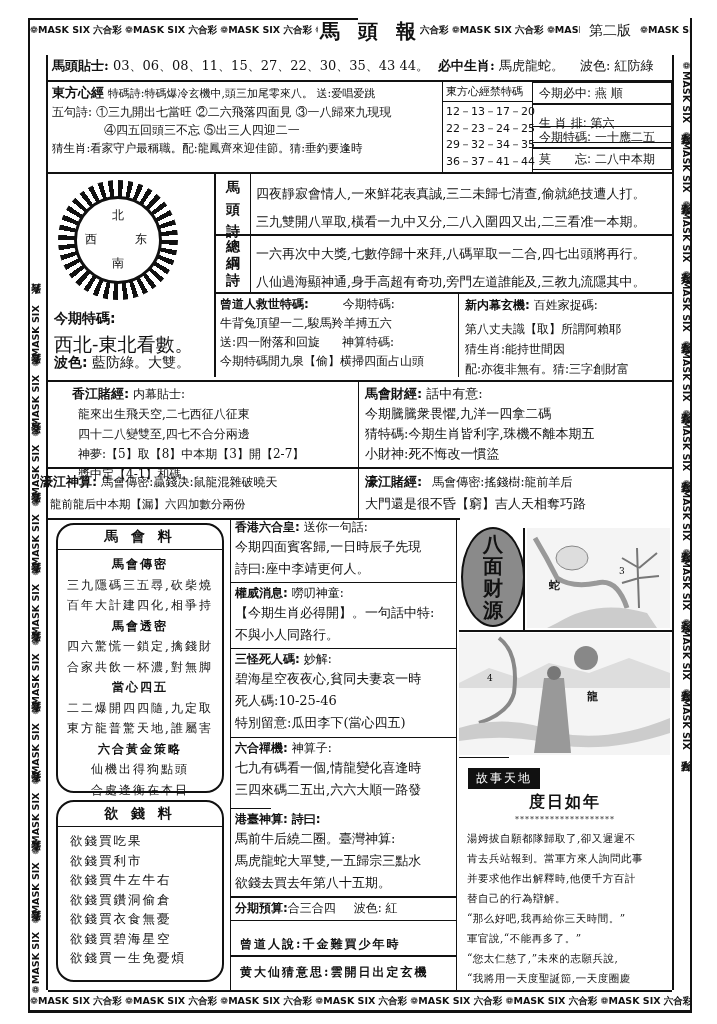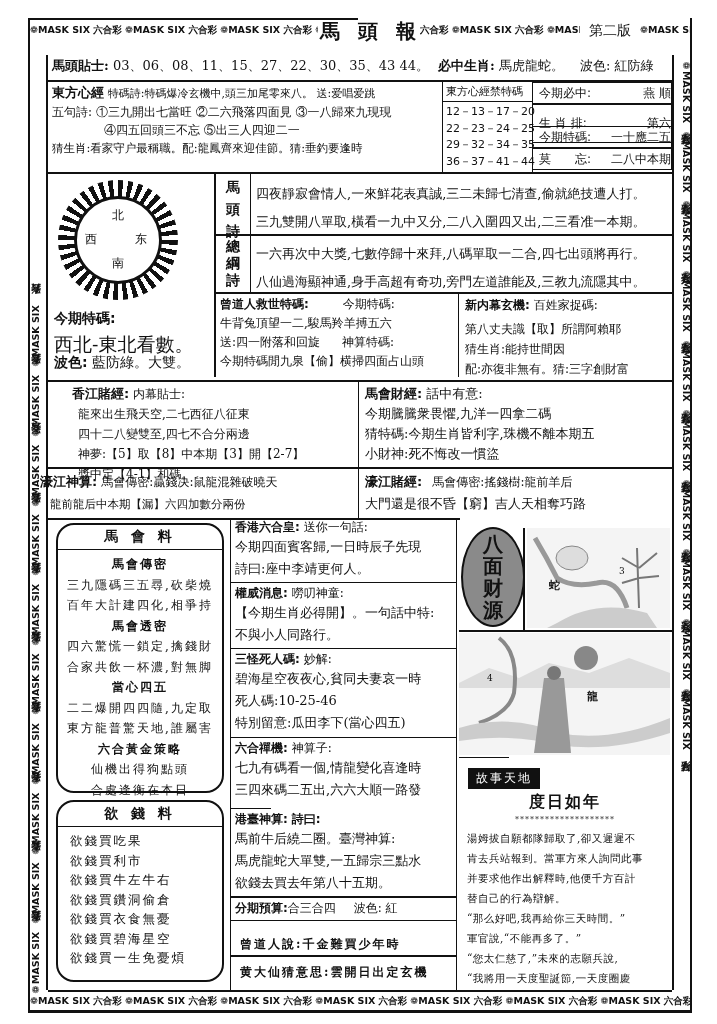--- a/index.html
+++ b/index.html
@@ -19,21 +19,21 @@
   .hline { position: absolute; height: 2px; background: #111; }
   .vline { position: absolute; width: 2px; background: #111; }
 
   .masthead-char { position: absolute; font-size: 20px; font-weight: bold; font-family: "DejaVu Serif", serif; background: #fff; padding: 0 2px; }
   .edition { position: absolute; top: 30px; left: 582px; font-size: 14px; background:#fff; padding: 0 4px; }
 
   .t13 { font-size: 13px; line-height: 19px; }
   .t12 { font-size: 12px; line-height: 18px; }
   .lbl { font-family: "DejaVu Sans", sans-serif; font-weight: bold; }
 
-  .tbl-cell { position: absolute; border: 1px solid #111; font-size: 12px; padding-left: 6px; display:flex; align-items:center;justify-content:space-between; }
+  .tbl-cell { position: absolute; border: 1px solid #111; font-size: 12px; padding-left: 6px; display:flex; align-items:center; }
 
   .wheel { position: absolute; left: 58px; top: 180px; width: 120px; height: 120px; border-radius: 50%;
            background: repeating-conic-gradient(#111 0deg 5deg, #fff 5deg 10deg); }
   .wheel-inner { position: absolute; left: 16px; top: 16px; width: 88px; height: 88px; border-radius: 50%; background: #fff;
                  border: 3px solid #111; }
   .wheel-dir { position: absolute; font-size: 12px; }
 
   .boxround { position: absolute; border: 2px solid #111; border-radius: 18px; }
   .center { text-align: center; }
   .kai { font-family: "DejaVu Serif", serif; letter-spacing: 2px; }

